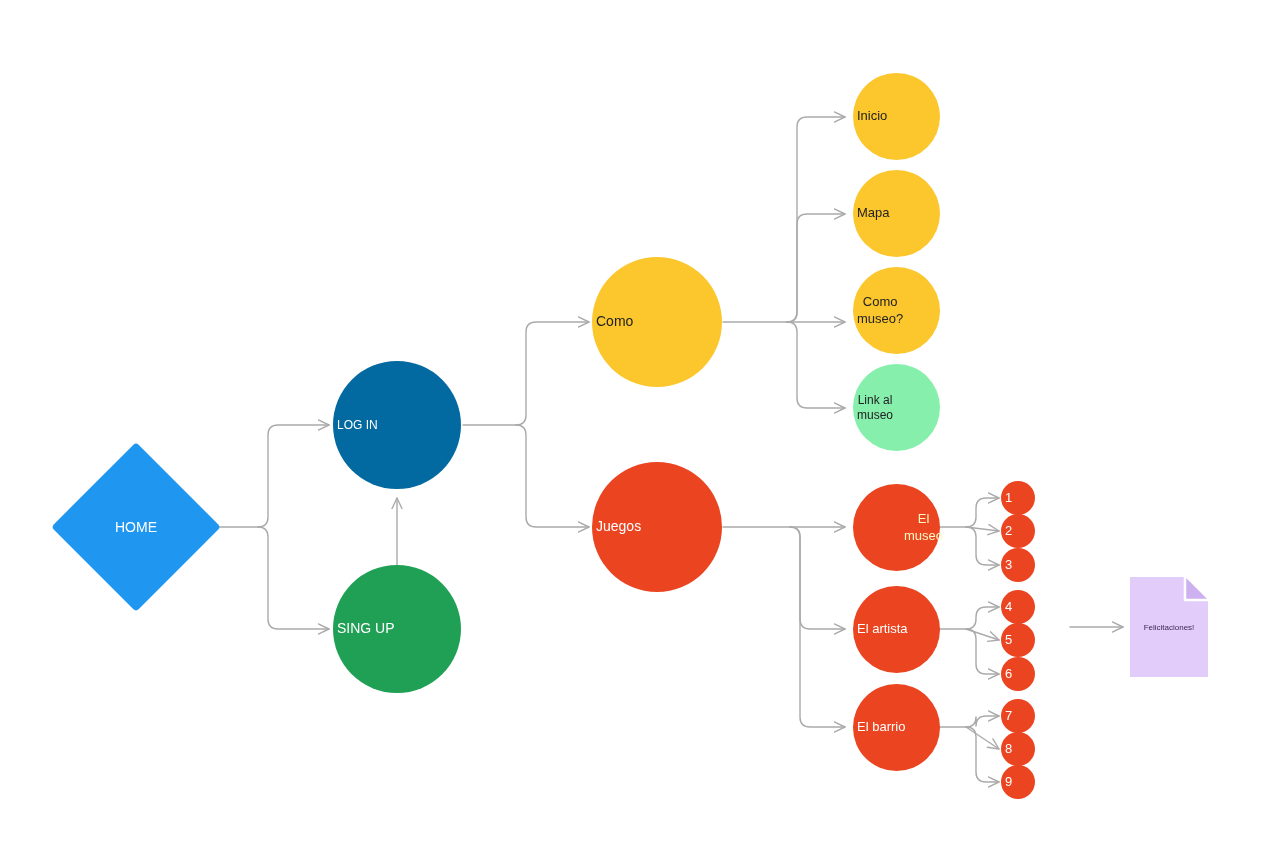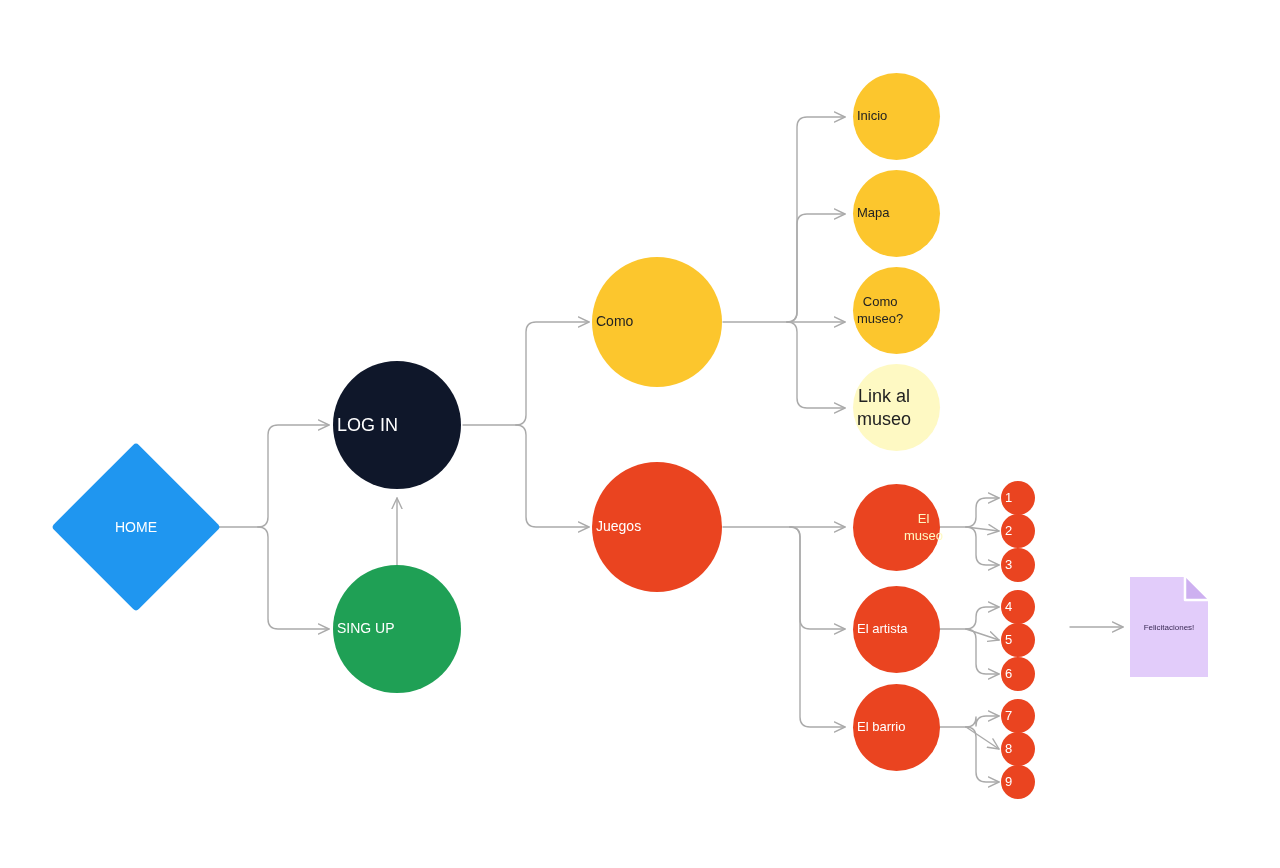--- a/index.html
+++ b/index.html
@@ -135,21 +135,21 @@
     </g>
   </svg>
 
   <div class="diamond-wrap" style="left:76px; top:467px; width:120px; height:120px; font-size:14px;">
     <div class="diamond-shape" style="background:#1f96f0;"></div>
     <div class="diamond-label">
       <span class="node-label" style="color:#ffffff;">HOME</span>
     </div>
   </div>
 
-  <div class="node node-circle" style="left:333px; top:361px; width:128px; height:128px; background:#0f172a; font-size:18px;">
+  <div class="node node-circle" style="left:333px; top:361px; width:128px; height:128px; background:#0369a1; font-size:12px;">
     <span class="node-label" style="color:#ffffff;">LOG IN</span>
   </div>
 
   <div class="node node-circle" style="left:333px; top:565px; width:128px; height:128px; background:#1fa055; font-size:14px;">
     <span class="node-label" style="color:#ffffff;">SING UP</span>
   </div>
 
   <div class="node node-circle" style="left:592px; top:257px; width:130px; height:130px; background:#fcc62d; font-size:14px;">
     <span class="node-label" style="color:#222222;">Como</span>
   </div>
@@ -164,21 +164,21 @@
 
   <div class="node node-circle" style="left:853px; top:170px; width:87px; height:87px; background:#fcc62d; font-size:13px;">
     <span class="node-label" style="color:#222222;">Mapa</span>
   </div>
 
   <div class="node node-circle" style="left:853px; top:267px; width:87px; height:87px; background:#fcc62d; font-size:13px;">
     <span class="node-label" style="color:#222222;">Como
 museo?</span>
   </div>
 
-  <div class="node node-circle" style="left:853px; top:364px; width:87px; height:87px; background:#fef9c3; font-size:18px;">
+  <div class="node node-circle" style="left:853px; top:364px; width:87px; height:87px; background:#86efac; font-size:12px;">
     <span class="node-label" style="color:#222222;">Link al
 museo</span>
   </div>
 
   <div class="node node-circle" style="left:853px; top:484px; width:87px; height:87px; background:#ea4420; font-size:13px;">
     <span class="node-label" style="color:#fef9c3;margin-left:47px;">El museo</span>
   </div>
 
   <div class="node node-circle" style="left:853px; top:586px; width:87px; height:87px; background:#ea4420; font-size:13px;">
     <span class="node-label" style="color:#ffffff;">El artista</span>

